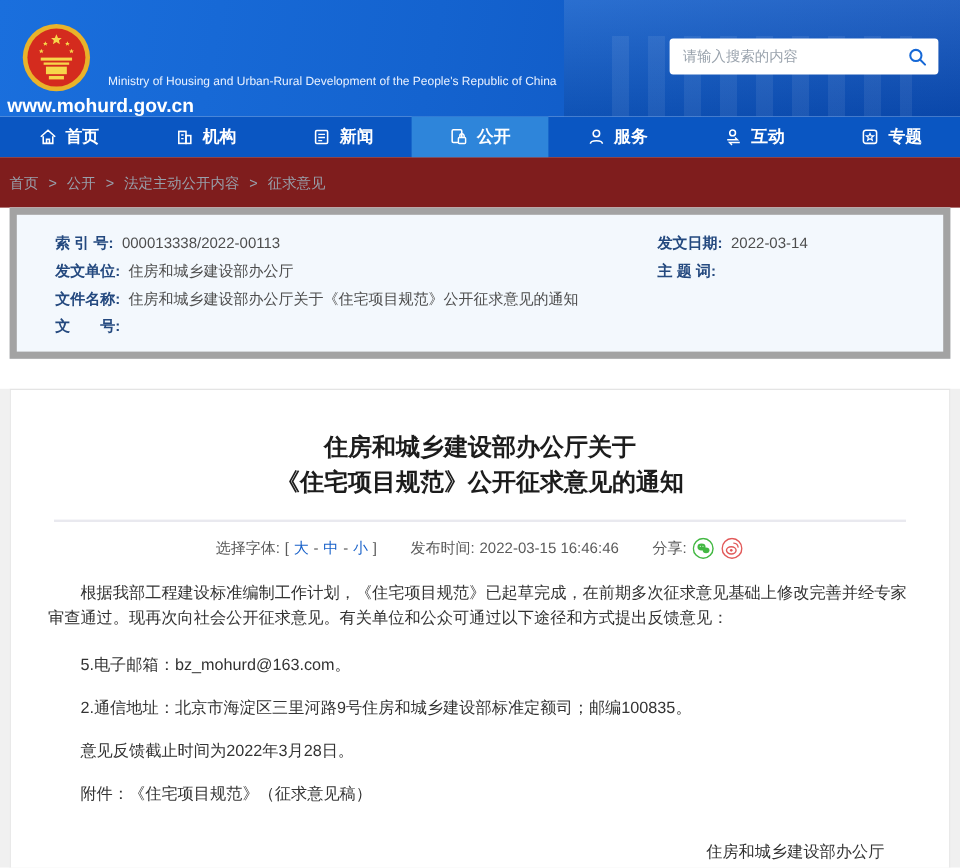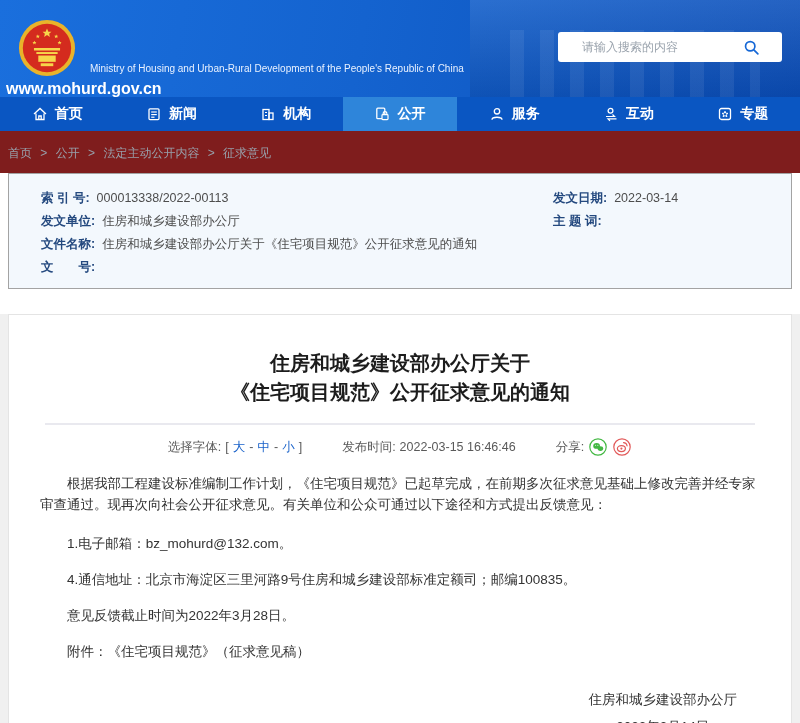--- a/index.html
+++ b/index.html
@@ -17,51 +17,51 @@
   .header .deco1 { position:absolute; right:0; top:0; width:330px; height:97px;
     background:linear-gradient(180deg, rgba(255,255,255,0.10), rgba(0,30,90,0.18)); }
   .header .deco2 { position:absolute; right:40px; top:30px; width:250px; height:67px;
     background:repeating-linear-gradient(90deg, rgba(255,255,255,0.07) 0 14px, transparent 14px 30px); }
   .emblem { position:absolute; left:18px; top:19px; width:58px; height:58px; }
   .site-name { position:absolute; left:88px; top:28px; color:#fff; font-size:25px;
     font-weight:bold; letter-spacing:2px; text-shadow:0 1px 2px rgba(0,0,40,.25); white-space:nowrap; }
   .site-en { position:absolute; left:90px; top:63px; color:#e8f1ff; font-size:10px; white-space:nowrap; }
   .site-url { position:absolute; left:6px; top:80px; color:#fff; font-size:16px; font-weight:bold; }
   .search-box { position:absolute; right:18px; top:32px; width:224px; height:30px;
-    background:#fff; border-radius:3px; display:flex; align-items:center; padding:0 22px; }
+    background:#fff; border-radius:3px; display:flex; align-items:center; padding:0 9px; }
   .search-box input { border:none; outline:none; flex:1; font-size:12px; color:#333;
     font-family:inherit; background:transparent; }
   .search-box input::placeholder { color:#9aa3ad; }
   .search-btn { background:none; border:none; padding:0; cursor:pointer; display:flex; align-items:center; }
   
   .nav { display:flex; height:34px; background:#0a56c2; }
   .nav-item { flex:1; display:flex; align-items:center; justify-content:center; gap:7px;
     color:#fff; font-size:14px; font-weight:bold; text-decoration:none; cursor:pointer; }
   .nav-item.active { background:#2e85da; }
   .nav-item svg { display:block; }
   
   .breadcrumb { padding:14px 8px 11px; font-size:12px; color:#98a0ab; background:#7f1d1d; }
   .breadcrumb a { color:#98a0ab; text-decoration:none; cursor:pointer; }
   .breadcrumb .sep { margin:0 5px; }
   
-  .meta-box { margin:0 8px; background:#f3f8fd; border:1px solid #a3a3a3;
+  .meta-box { margin:0 8px; background:#f3f8fd; border:6px solid #a3a3a3;
     padding:13px 0 9px; display:flex; }
   .meta-col-left { flex:1; padding-left:32px; }
   .meta-col-right { width:238px; padding-right:6px; }
   .meta-row { display:flex; font-size:12.5px; line-height:23px; }
   .meta-label { color:#24497f; font-weight:bold; white-space:pre; flex-shrink:0; }
   .meta-value { color:#4d4d4d; margin-left:7px; }
   
   .lower-section { margin-top:25px; background:#f0f0f0; }
   .content-box { margin:0 8px; background:#fff; border:1px solid #e4e4e4;
     min-height:409px; padding:34px 0 18px; }
   .article-title { text-align:center; font-size:20px; font-weight:bold; color:#1c1c1c;
     line-height:29px; margin:0; }
   .title-divider { height:2px; background:#e9e9ef; margin:16px 36px 0; }
-  .article-meta { display:flex; justify-content:center; align-items:center; gap:20px;
+  .article-meta { display:flex; justify-content:center; align-items:center; gap:8px;
     margin-top:13px; font-size:12.5px; color:#5a5a5a; }
   .article-meta .grp { display:flex; align-items:center; gap:4px; margin:0 10px; }
   .font-link { color:#1861c9; text-decoration:none; cursor:pointer; }
   .share-icon { display:flex; align-items:center; cursor:pointer; background:none; border:none; padding:0 1px; }
   .article-body { padding:17px 31px 0; font-size:13.5px; color:#333; }
   .article-body p { text-indent:2em; line-height:21px; margin:0 0 15px; }
   .article-body p.para-first { margin-bottom:18px; }
   .signature { margin:24px 54px 0 auto; width:fit-content; text-align:center;
     font-size:13.5px; color:#333; line-height:27px; }
   .signature div { white-space:nowrap; }
@@ -103,35 +103,35 @@
 
 <div class="nav">
   <a class="nav-item">
     <svg width="16" height="16" viewBox="0 0 16 16">
       <path d="M2 8 L8 2.5 L14 8 M4 7.5 V13.5 H12 V7.5 M6.8 13.5 V10 h2.4 v3.5" fill="none" stroke="#fff" stroke-width="1.3"></path>
     </svg>
     <span>首页</span>
   </a>
   <a class="nav-item">
     <svg width="16" height="16" viewBox="0 0 16 16">
+      <rect x="3" y="3.5" width="6" height="10" fill="none" stroke="#fff" stroke-width="1.3"></rect>
+      <rect x="9" y="7" width="4" height="6.5" fill="none" stroke="#fff" stroke-width="1.3"></rect>
+      <line x1="5" y1="6.5" x2="7" y2="6.5" stroke="#fff" stroke-width="1.2"></line>
+      <line x1="5" y1="9.5" x2="7" y2="9.5" stroke="#fff" stroke-width="1.2"></line>
+    </svg>
+    <span>机构</span>
+  </a>
+  <a class="nav-item">
+    <svg width="16" height="16" viewBox="0 0 16 16">
       <rect x="3" y="2.8" width="10" height="10.8" rx="1" fill="none" stroke="#fff" stroke-width="1.3"></rect>
       <line x1="5.2" y1="6" x2="10.8" y2="6" stroke="#fff" stroke-width="1.2"></line>
       <line x1="5.2" y1="8.6" x2="10.8" y2="8.6" stroke="#fff" stroke-width="1.2"></line>
       <line x1="5.2" y1="11.2" x2="8.5" y2="11.2" stroke="#fff" stroke-width="1.2"></line>
     </svg>
     <span>新闻</span>
-  </a>
-  <a class="nav-item">
-    <svg width="16" height="16" viewBox="0 0 16 16">
-      <rect x="3" y="3.5" width="6" height="10" fill="none" stroke="#fff" stroke-width="1.3"></rect>
-      <rect x="9" y="7" width="4" height="6.5" fill="none" stroke="#fff" stroke-width="1.3"></rect>
-      <line x1="5" y1="6.5" x2="7" y2="6.5" stroke="#fff" stroke-width="1.2"></line>
-      <line x1="5" y1="9.5" x2="7" y2="9.5" stroke="#fff" stroke-width="1.2"></line>
-    </svg>
-    <span>机构</span>
   </a>
   <a class="nav-item active">
     <svg width="16" height="16" viewBox="0 0 16 16">
       <rect x="2.8" y="2.2" width="8" height="10.5" rx="1" fill="none" stroke="#fff" stroke-width="1.3"></rect>
       <path d="M9.2 8.6 v-1.3 a1.8 1.8 0 0 1 3.6 0 V8.6" fill="none" stroke="#fff" stroke-width="1.2"></path>
       <rect x="8" y="8.6" width="6" height="5" rx="0.8" fill="#2e85da" stroke="#fff" stroke-width="1.2"></rect>
     </svg>
     <span>公开</span>
   </a>
   <a class="nav-item">
@@ -238,22 +238,22 @@
             <ellipse cx="8.4" cy="10.6" rx="4" ry="3" fill="none" stroke="#e25a5a" stroke-width="1.2"></ellipse>
             <circle cx="8.4" cy="10.6" r="1.1" fill="#e25a5a"></circle>
             <path d="M10.5 4.6 q3.2 0.2 3.6 3.3" fill="none" stroke="#e25a5a" stroke-width="1.1" stroke-linecap="round"></path>
           </svg>
         </button>
       </span>
     </div>
 
     <div class="article-body">
       <p class="para-first">根据我部工程建设标准编制工作计划，《住宅项目规范》已起草完成，在前期多次征求意见基础上修改完善并经专家审查通过。现再次向社会公开征求意见。有关单位和公众可通过以下途径和方式提出反馈意见：</p>
-      <p>1.电子邮箱：bz_mohurd@132.com。</p>
-      <p>4.通信地址：北京市海淀区三里河路9号住房和城乡建设部标准定额司；邮编100835。</p>
+      <p>5.电子邮箱：bz_mohurd@163.com。</p>
+      <p>2.通信地址：北京市海淀区三里河路9号住房和城乡建设部标准定额司；邮编100835。</p>
       <p>意见反馈截止时间为2022年3月28日。</p>
       <p>附件：《住宅项目规范》（征求意见稿）</p>
     </div>
 
     <div class="signature">
       <div>住房和城乡建设部办公厅</div>
       <div>2022年3月14日</div>
     </div>
   </div>
 </div>

